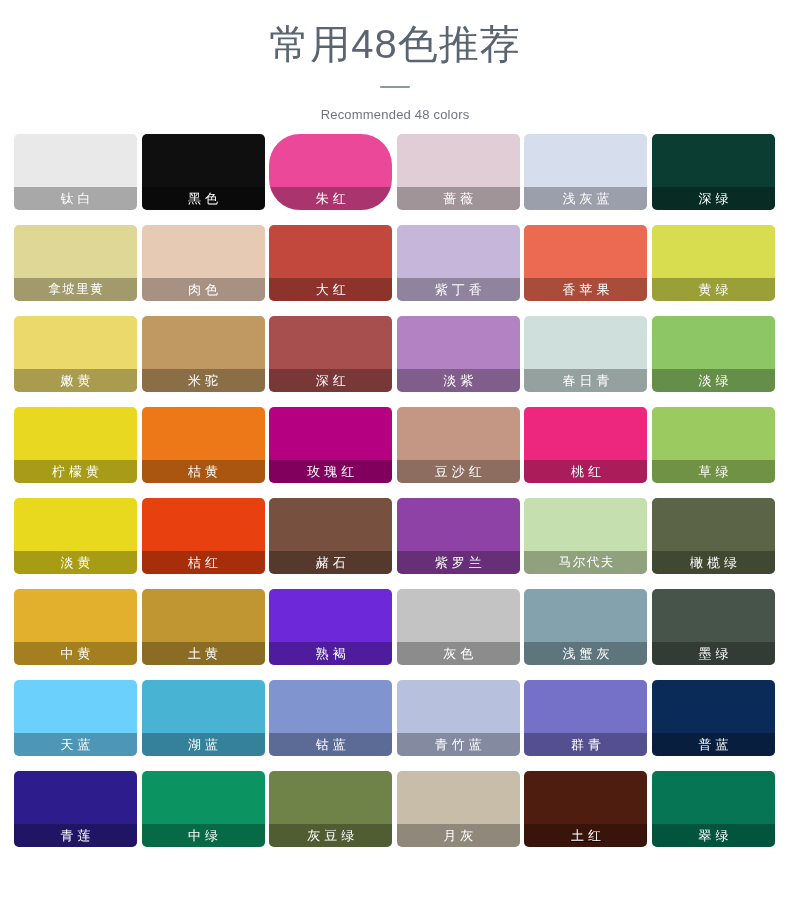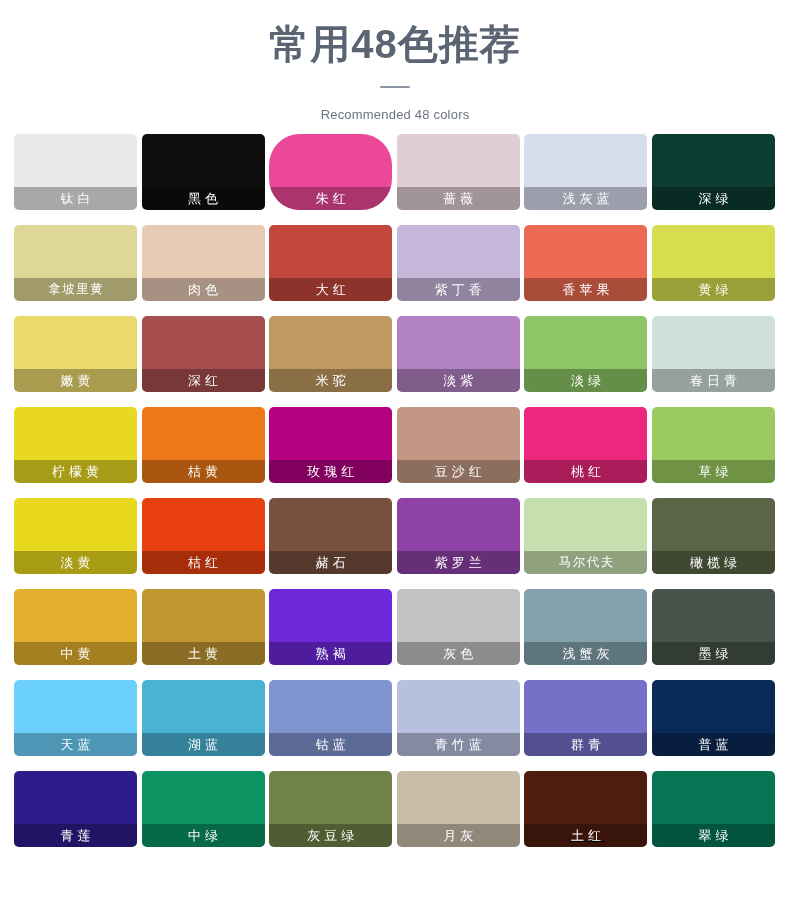--- a/index.html
+++ b/index.html
@@ -22,21 +22,21 @@
 
   
   .header {
     width: 100%;
     padding-top: 18px;
     text-align: center;
   }
 
   .main-title {
     font-size: 40px;
-    font-weight: bold;
+    font-weight: normal;
     letter-spacing: 1px;
     color: #5b6472;
     line-height: 52px;
   }
 
   .title-divider-wrap {
     display: flex;
     justify-content: center;
     align-items: center;
     height: 34px;
@@ -149,35 +149,35 @@
       </div>
       <div class="swatch" style="background: rgb(236, 106, 81);">
         <div class="swatch-label">香苹果</div>
       </div>
       <div class="swatch" style="background: rgb(215, 221, 78);">
         <div class="swatch-label">黄绿</div>
       </div>
       <div class="swatch" style="background: rgb(236, 217, 108);">
         <div class="swatch-label">嫩黄</div>
       </div>
+      <div class="swatch" style="background: rgb(191, 153, 97);">
+        <div class="swatch-label">米驼</div>
+      </div>
       <div class="swatch" style="background: rgb(167, 78, 78);">
         <div class="swatch-label">深红</div>
       </div>
-      <div class="swatch" style="background: rgb(191, 153, 97);">
-        <div class="swatch-label">米驼</div>
-      </div>
       <div class="swatch" style="background: rgb(179, 130, 195);">
         <div class="swatch-label">淡紫</div>
       </div>
+      <div class="swatch" style="background: rgb(207, 224, 220);">
+        <div class="swatch-label">春日青</div>
+      </div>
       <div class="swatch" style="background: rgb(141, 199, 101);">
         <div class="swatch-label">淡绿</div>
       </div>
-      <div class="swatch" style="background: rgb(207, 224, 220);">
-        <div class="swatch-label">春日青</div>
-      </div>
       <div class="swatch" style="background: rgb(232, 216, 34);">
         <div class="swatch-label">柠檬黄</div>
       </div>
       <div class="swatch" style="background: rgb(236, 120, 24);">
         <div class="swatch-label">桔黄</div>
       </div>
       <div class="swatch" style="background: rgb(181, 0, 130);">
         <div class="swatch-label">玫瑰红</div>
       </div>
       <div class="swatch" style="background: rgb(196, 151, 132);">

